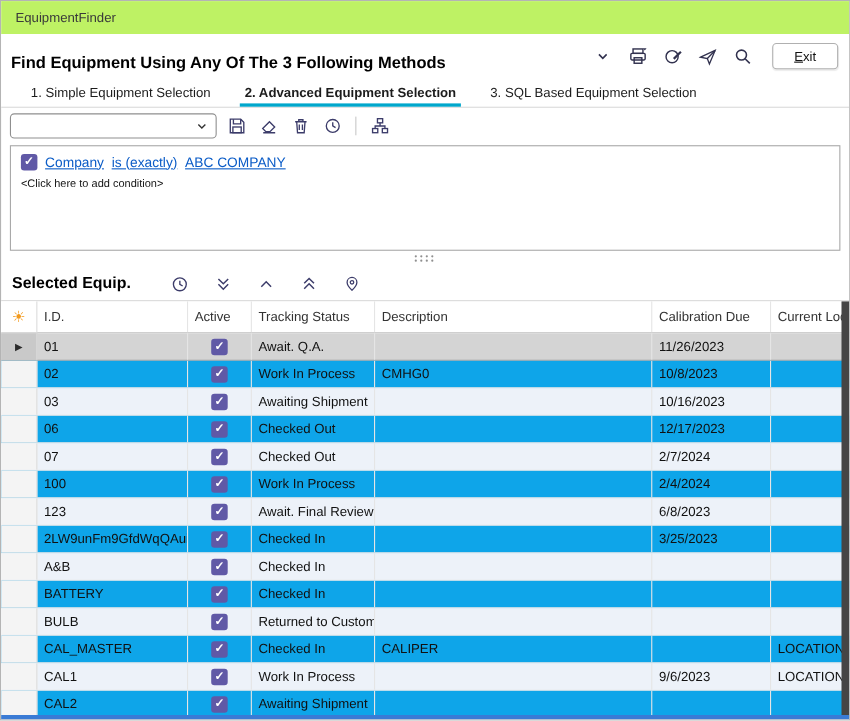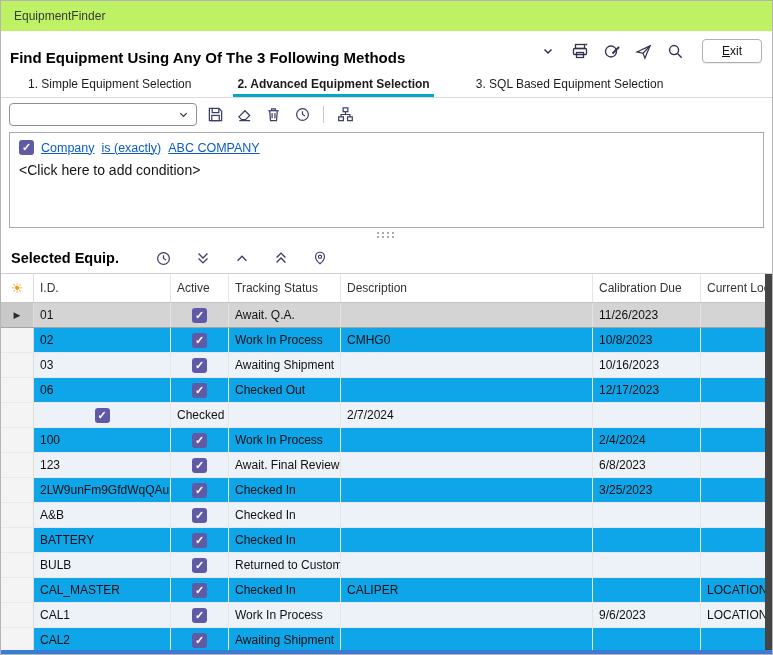--- a/index.html
+++ b/index.html
@@ -8,35 +8,35 @@
 
   .titlebar { height:30px; background:#bef264; display:flex; align-items:center; padding:0 13px; font-size:12px; color:#3a3a3a; }
 
   .header { height:40px; display:flex; align-items:center; padding:0 10px 0 9px; background:#fff; }
   .page-title { font-size:15px; font-weight:bold; color:#000;margin-top:12px; }
   .header-actions { margin-left:auto; display:flex; align-items:center; gap:8px; color:#32324f; }
   .icon-btn { width:24px; height:24px; display:flex; align-items:center; justify-content:center; cursor:default; color:#32324f; }
   .exit-btn { margin-left:6px; background:#fff; border:1px solid #b0b0b0; border-radius:4px; font-size:12px; color:#111; padding:4px 19px; box-shadow:0 1px 1px rgba(0,0,0,.08); font-family:inherit; }
   .accel { text-decoration:underline; }
 
-  .tabstrip { height:27px; display:flex; align-items:stretch; gap:42px; padding:0 0 0 25px; border-bottom:1px solid #dadada; background:#fff; }
+  .tabstrip { height:27px; display:flex; align-items:stretch; gap:27px; padding:0 0 0 25px; border-bottom:1px solid #dadada; background:#fff; }
   .tab { font-size:12px; color:#1c1c1c; display:flex; align-items:center; position:relative; padding:0 2px; }
   .tab.active { font-weight:bold; }
   .tab.active::after { content:""; position:absolute; left:-2px; right:-2px; bottom:0; height:3px; background:#00a7cc; }
 
   .toolbar { height:32px; display:flex; align-items:center; padding:0 8px; gap:7px; color:#3c3c6a; }
   .combo { width:188px; height:23px; border:1px solid #8f8f8f; border-radius:4px; background:#fff; display:flex; align-items:center; padding:0 7px; }
   .combo-value { flex:1; font-size:12px; color:#111; }
   .separator { width:1px; height:17px; background:#c8c8c8; margin:0 3px; }
   .tool-icon { width:22px; height:22px; display:flex; align-items:center; justify-content:center; color:#3c3c6a; }
 
   .condition-panel { margin:2px 8px 0; height:96px; border:1px solid #a9a9a9; background:#fff; padding:7px 9px; }
   .condition-line { display:flex; align-items:center; gap:7px; font-size:12.5px; margin-bottom:7px; }
   .cond-link { color:#0b5cc7; text-decoration:underline; cursor:pointer;text-align:center; }
-  .add-condition { font-size:14px; color:#141414; }
+  .add-condition { font-size:10px; color:#141414; }
 
   .checkbox { width:15px; height:15px; min-width:15px; background:#6059a6; border-radius:3px; display:inline-flex; align-items:center; justify-content:center; }
   .checkmark { color:#fff; font-size:11px; font-weight:bold; line-height:1; }
 
   .splitter { height:15px; display:flex; align-items:center; justify-content:center; }
   .grip { display:grid; grid-template-columns:repeat(4,5px); grid-template-rows:repeat(2,4px); }
   .grip i { width:2px; height:2px; background:#8f8f8f; border-radius:50%; }
 
   .section-header { height:30px; display:flex; align-items:center; padding:0 10px; color:#3c3c6a; }
   .section-title { font-size:14.5px; font-weight:bold; color:#000; margin-right:34px; }
@@ -280,20 +280,21 @@
             <span class="checkmark">✓</span>
           </span>
         </div>
         <div class="cell">Checked Out</div>
         <div class="cell"></div>
         <div class="cell">12/17/2023</div>
         <div class="cell"></div>
       </div>
       <div class="grid-row alt">
         <div class="cell selector"></div>
+        <div class="cell">07</div>
         <div class="cell center">
           <span class="checkbox">
             <span class="checkmark">✓</span>
           </span>
         </div>
         <div class="cell">Checked Out</div>
         <div class="cell"></div>
         <div class="cell">2/7/2024</div>
         <div class="cell"></div>
       </div>

